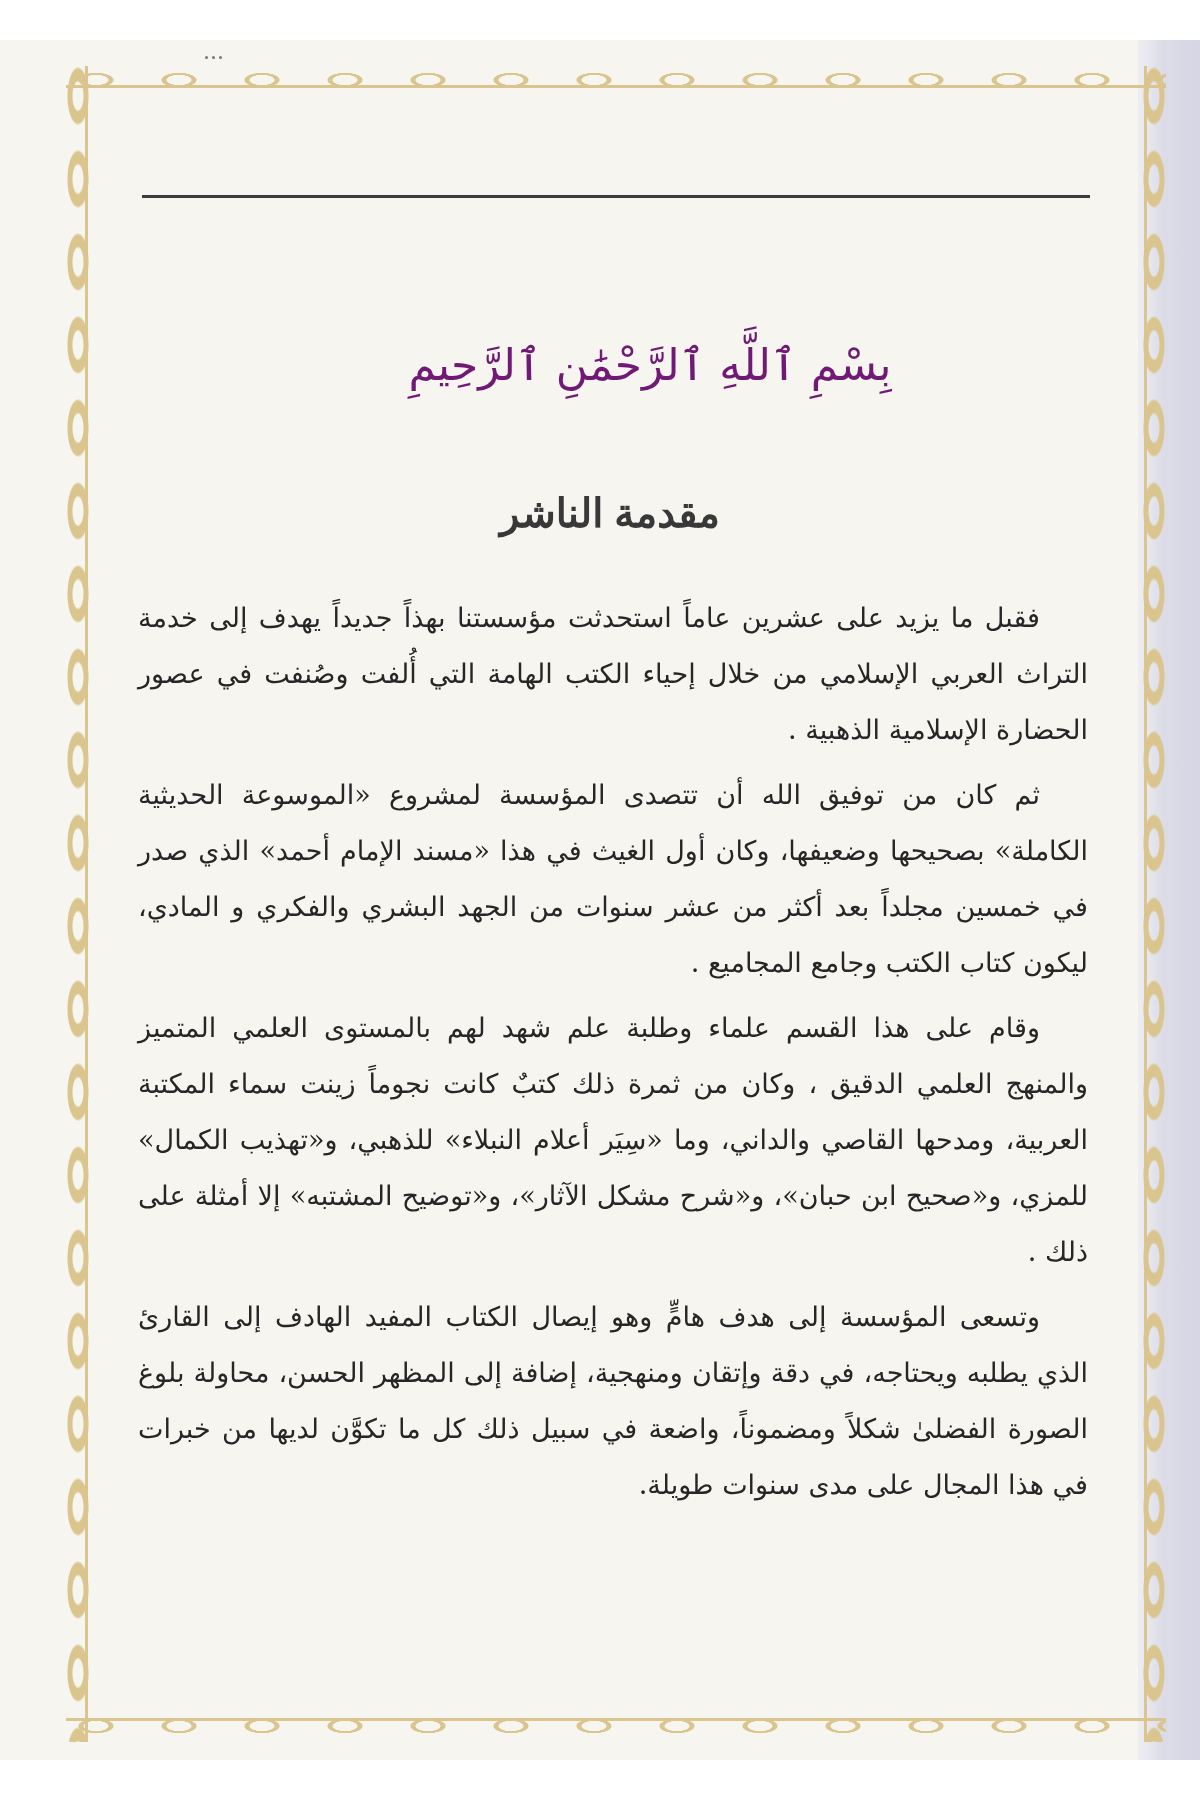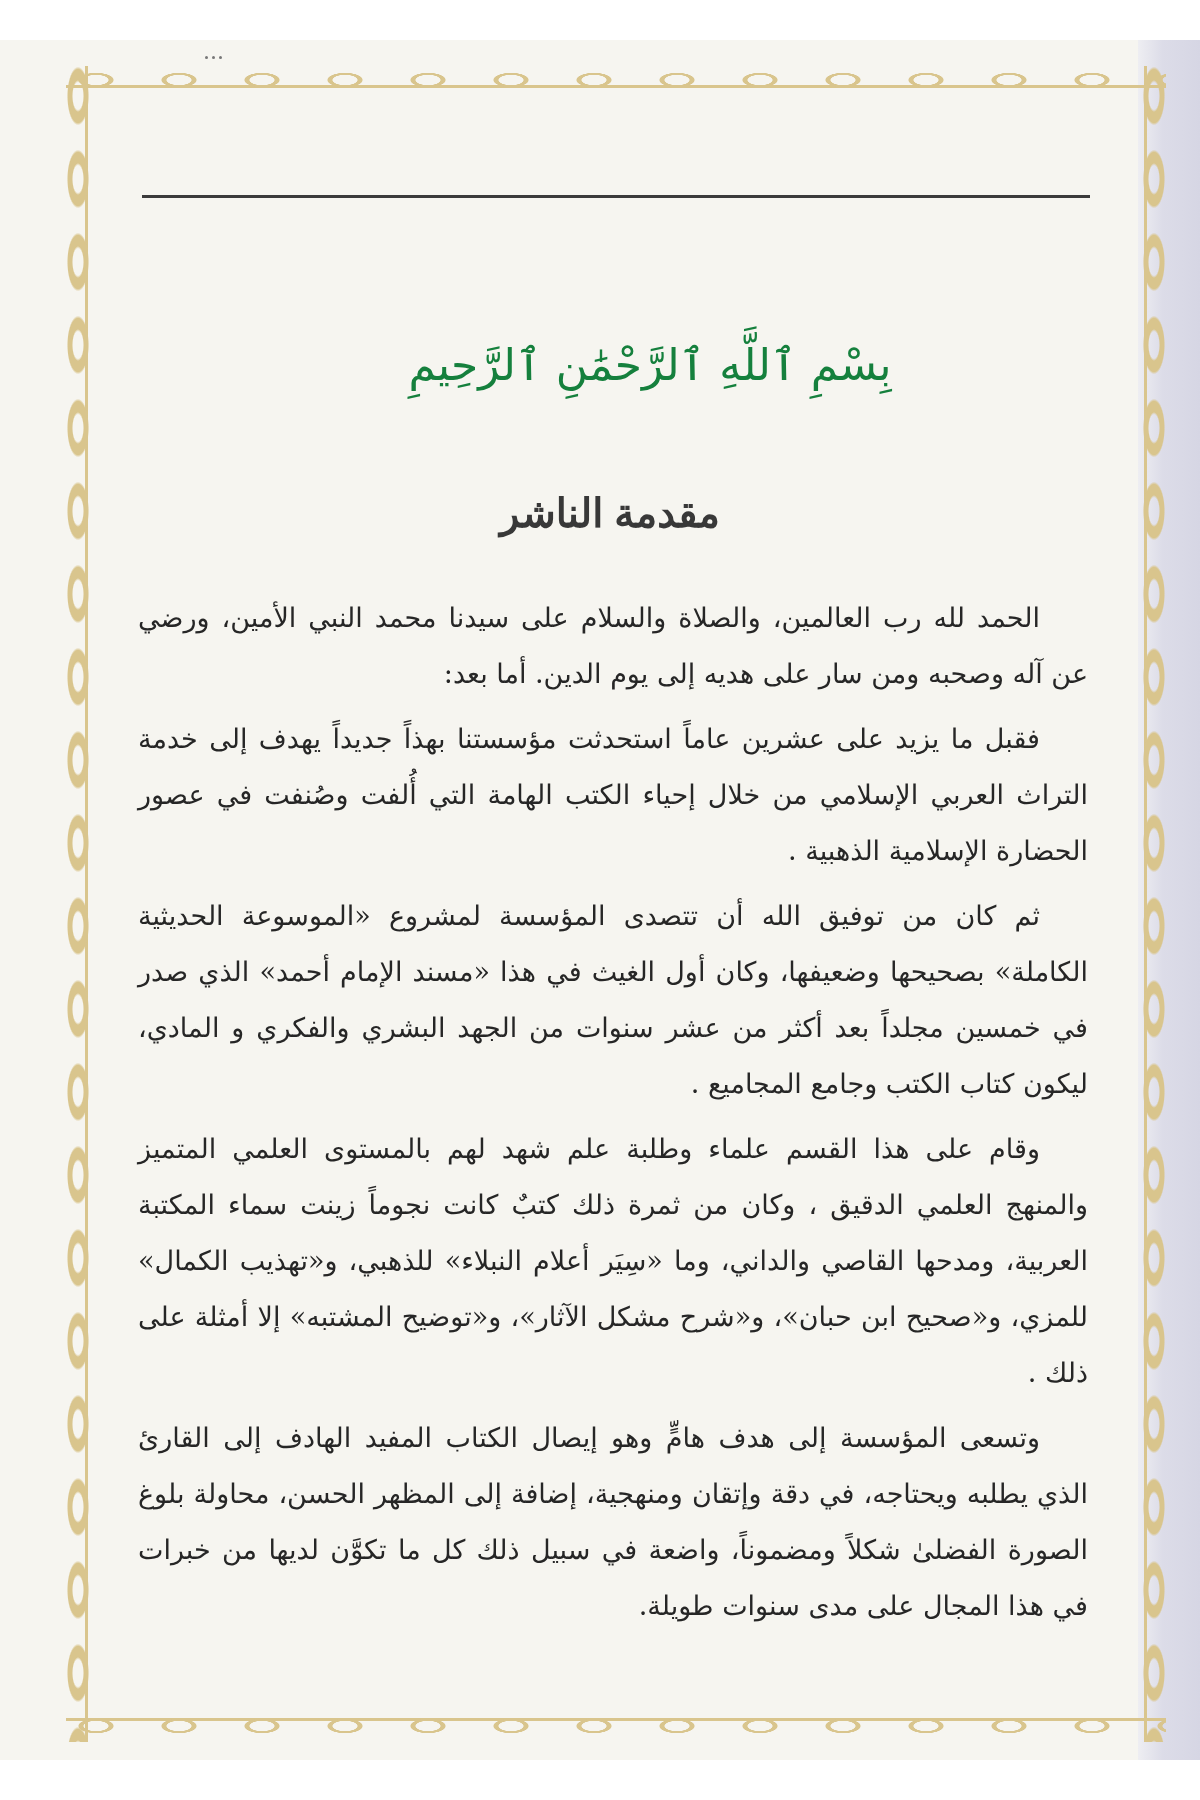--- a/index.html
+++ b/index.html
@@ -43,21 +43,21 @@
     .border-left { left: 66px; }
     .border-right { left: 1142px; transform: scaleX(-1); }
 
     .header-rule {
       position: absolute; left: 142px; top: 195px; width: 948px; height: 3px;
       background: #3b3b3b;
     }
 
     .basmala {
       position: absolute; left: 400px; top: 330px; width: 500px; text-align: center;
-      font-size: 44px; color: #15803d; line-height: 70px;
+      font-size: 44px; color: #701a75; line-height: 70px;
       font-family: "DejaVu Sans", sans-serif;
     }
     .title {
       position: absolute; left: 440px; top: 478px; width: 340px; text-align: center;
       font-size: 40px; font-weight: bold; color: #383838; line-height: 70px;
       font-family: Liberation Sans, sans-serif;
     }
 
     .body-text {
       position: absolute; left: 138px; top: 590px; width: 950px;
@@ -77,18 +77,17 @@
 <div class="border-bottom"></div>
 <div class="border-left"></div>
 <div class="border-right"></div>
 
 <div class="header-rule"></div>
 
 <div class="basmala" dir="rtl">بِسْمِ ٱللَّهِ ٱلرَّحْمَٰنِ ٱلرَّحِيمِ</div>
 <div class="title" dir="rtl">مقدمة الناشر</div>
 
 <div class="body-text">
-  <p>الحمد لله رب العالمين، والصلاة والسلام على سيدنا محمد النبي الأمين، ورضي عن آله وصحبه ومن سار على هديه إلى يوم الدين. أما بعد:</p>
   <p>فقبل ما يزيد على عشرين عاماً استحدثت مؤسستنا بهذاً جديداً يهدف إلى خدمة التراث العربي الإسلامي من خلال إحياء الكتب الهامة التي أُلفت وصُنفت في عصور الحضارة الإسلامية الذهبية .</p>
   <p>ثم كان من توفيق الله أن تتصدى المؤسسة لمشروع «الموسوعة الحديثية الكاملة» بصحيحها وضعيفها، وكان أول الغيث في هذا «مسند الإمام أحمد» الذي صدر في خمسين مجلداً بعد أكثر من عشر سنوات من الجهد البشري والفكري و المادي، ليكون كتاب الكتب وجامع المجاميع .</p>
   <p>وقام على هذا القسم علماء وطلبة علم شهد لهم بالمستوى العلمي المتميز والمنهج العلمي الدقيق ، وكان من ثمرة ذلك كتبٌ كانت نجوماً زينت سماء المكتبة العربية، ومدحها القاصي والداني، وما «سِيَر أعلام النبلاء» للذهبي، و«تهذيب الكمال» للمزي، و«صحيح ابن حبان»، و«شرح مشكل الآثار»، و«توضيح المشتبه» إلا أمثلة على ذلك .</p>
   <p>وتسعى المؤسسة إلى هدف هامٍّ وهو إيصال الكتاب المفيد الهادف إلى القارئ الذي يطلبه ويحتاجه، في دقة وإتقان ومنهجية، إضافة إلى المظهر الحسن، محاولة بلوغ الصورة الفضلىٰ شكلاً ومضموناً، واضعة في سبيل ذلك كل ما تكوَّن لديها من خبرات في هذا المجال على مدى سنوات طويلة.</p>
 </div>
 
 </body></html>

